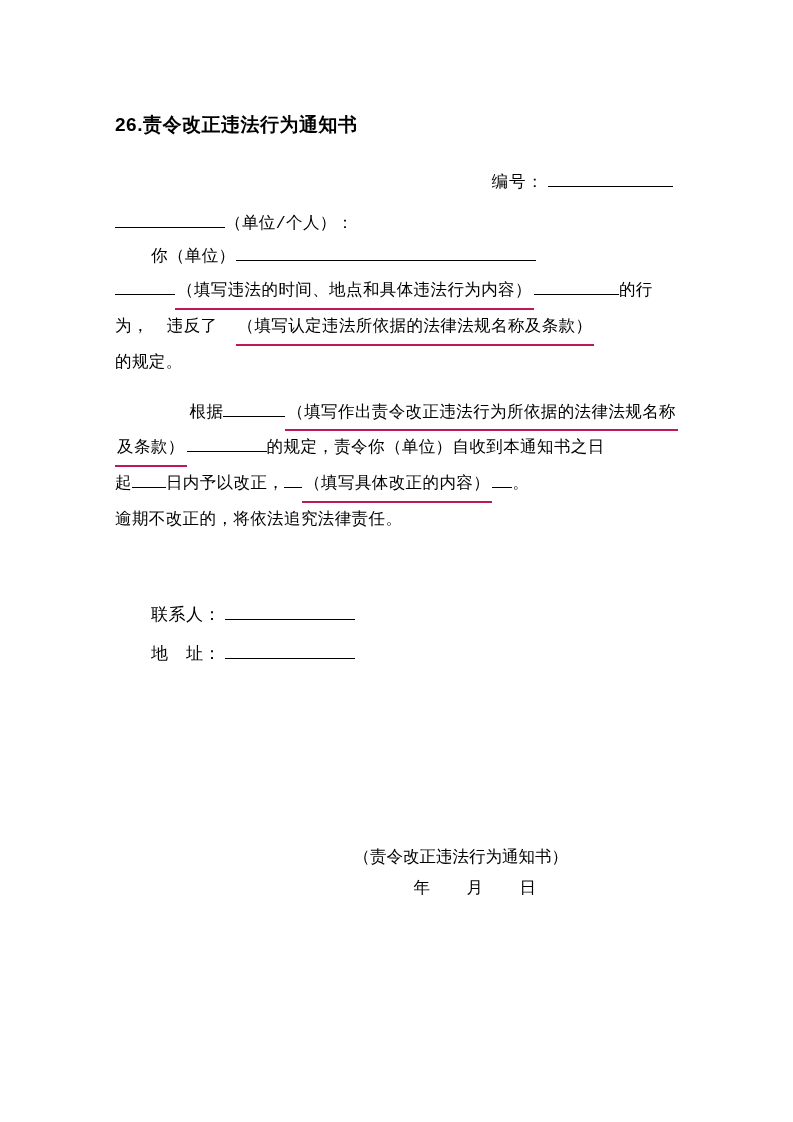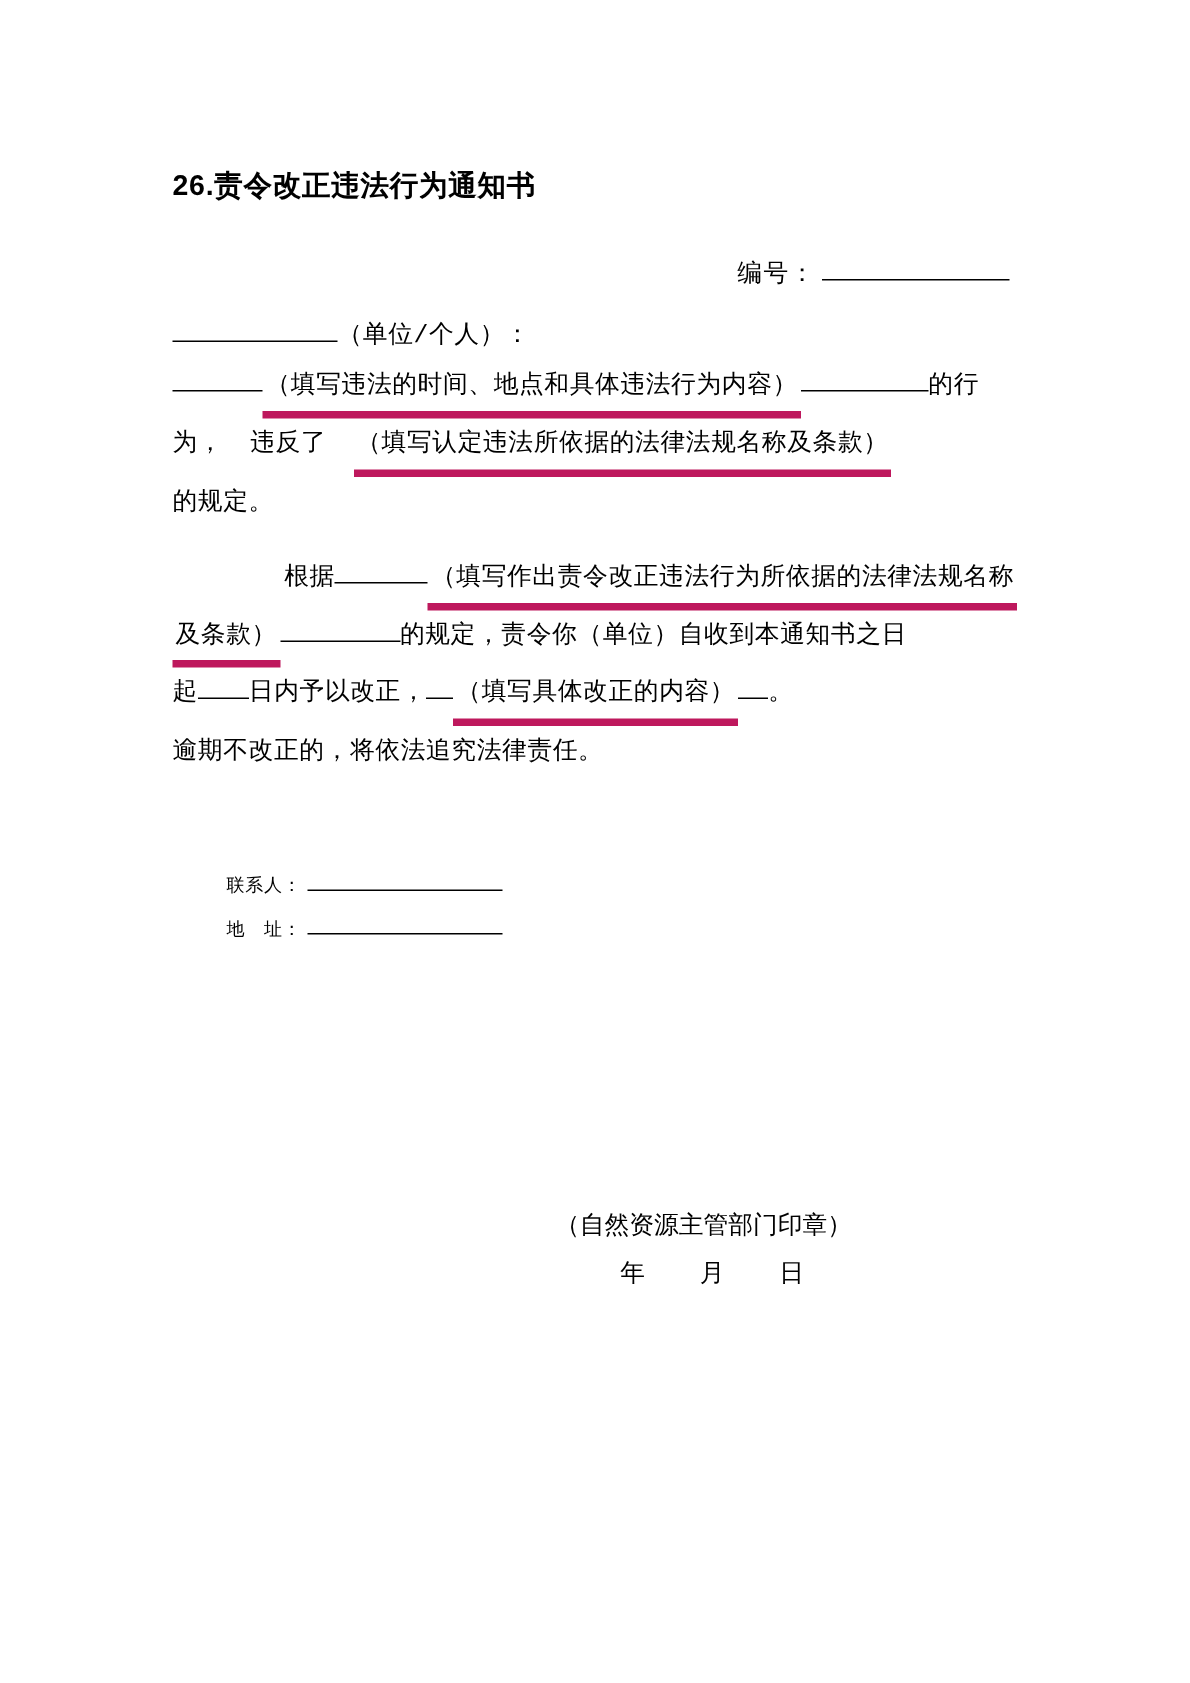--- a/index.html
+++ b/index.html
@@ -62,30 +62,30 @@
   .u-you { width: 300px; height: 17px; }
   .u-fill1 { width: 60px; height: 17px; }
   .u-fill-after1 { width: 85px; height: 17px; }
   .u-root { width: 62px; height: 17px; }
   .u-tail { width: 80px; height: 17px; }
   .u-days { width: 34px; height: 17px; }
   .u-content-before { width: 18px; height: 17px; }
   .u-content-after { width: 20px; height: 17px; }
 
   .ul-text {
-    border-bottom: 5px solid #be185d;
+    border-bottom: 2px solid #be185d;
     display: inline-block;
     padding: 0 2px;
   }
   .indent2 { display: inline-block; width: 36px; }
   .gap-wide { display: inline-block; width: 18px; }
 
   .contact-block {
     margin-top: 58px;
-    font-size: 12px;
+    font-size: 17px;
     line-height: 2.3;
     padding-left: 36px;
   }
   .contact-label {
     letter-spacing: 0.5px;
   }
   .u-contact { width: 130px; height: 17px; margin-left: 4px; }
 
   .seal-block {
     margin-top: 168px;
@@ -109,20 +109,23 @@
   <div class="serial-row">
     <span class="serial-label">编号：</span><span class="uline u-serial"></span>
   </div>
 
   <div class="body-text">
 
     <div class="line" style="margin-top:14px;">
       <span class="uline u-unit"></span><span>（单位/个人）：</span>
     </div>
 
+    <div class="line">
+      <span class="indent2"></span><span>你（单位）</span><span class="uline u-you"></span>
+    </div>
 
     <div class="line">
       <span class="uline u-fill1"></span><span class="ul-text">（填写违法的时间、地点和具体违法行为内容）</span><span class="uline u-fill-after1"></span><span>的行</span>
     </div>
 
     <div class="line">
       <span>为，</span><span class="gap-wide"></span><span>违反了</span><span class="gap-wide"></span><span class="ul-text">（填写认定违法所依据的法律法规名称及条款）</span>
     </div>
 
     <div class="line">
@@ -150,17 +153,17 @@
   <div class="contact-block">
     <div class="line">
       <span class="contact-label">联系人：</span><span class="uline u-contact"></span>
     </div>
     <div class="line">
       <span class="contact-label">地　址：</span><span class="uline u-contact"></span>
     </div>
   </div>
 
   <div class="seal-block">
-    <div>（自然资源主管部门印章）</div>
+    <div>（责令改正违法行为通知书）</div>
     <div class="seal-date">年　月　日</div>
   </div>
 
 </div>
 
 </body></html>

